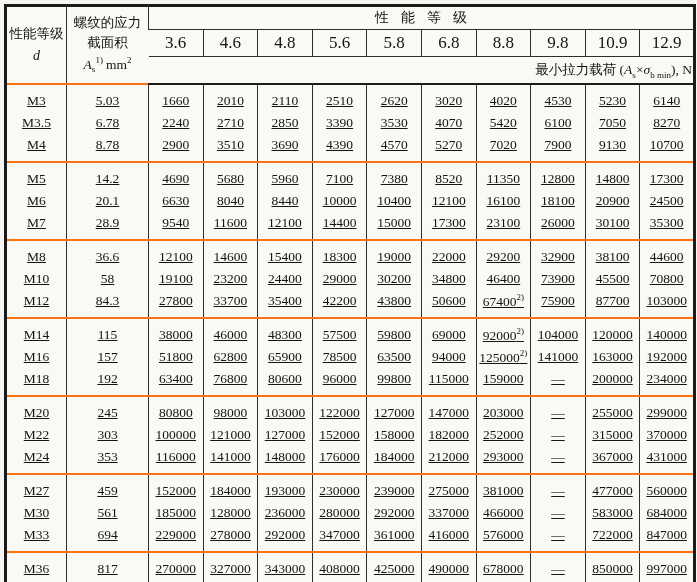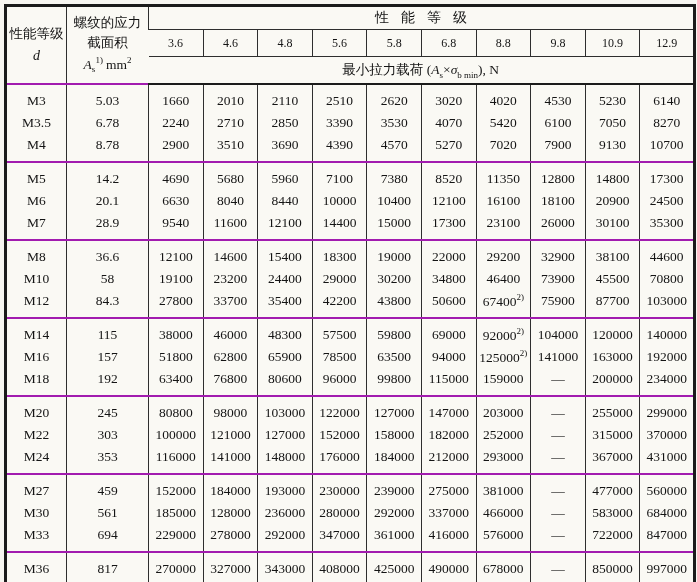--- a/index.html
+++ b/index.html
@@ -46,37 +46,38 @@
   }
   thead tr.perf-row th.perf-cell {
     height: 22px;
     font-size: 14px;
     letter-spacing: 12px;
     border-bottom: 1px solid #2e2e2e;
     padding-left: 13px; 
   }
   thead tr.class-row th {
     height: 26px;
-    font-size: 12px;
+    font-size: 17px;
     border-bottom: 1px solid #2e2e2e;
     text-align: center;
   }
   thead tr.load-row th {
     height: 26px;
     font-size: 13.5px;
     border-bottom: 2px solid #1b1b1b;
+    text-align: right;
   }
   .sym-d { font-style: italic; font-size: 14px; }
   .formula i { font-style: italic; }
   sub { font-size: 9px; }
   sup { font-size: 9px; }
   .unit-gap { display: inline-block; width: 3px; }
 
   
-  tbody { border-top: 2px solid #a21caf; }
+  tbody { border-top: 2px solid #f97316; text-decoration: underline; }
   tbody td {
     height: 22px;
     font-size: 13.5px;
   }
   tbody tr:first-child td { padding-top: 5px; }
   tbody tr:last-child  td { padding-bottom: 5px; }
   td.spec-cell { font-size: 13.5px; }
 </style>
 </head>
 <body>

